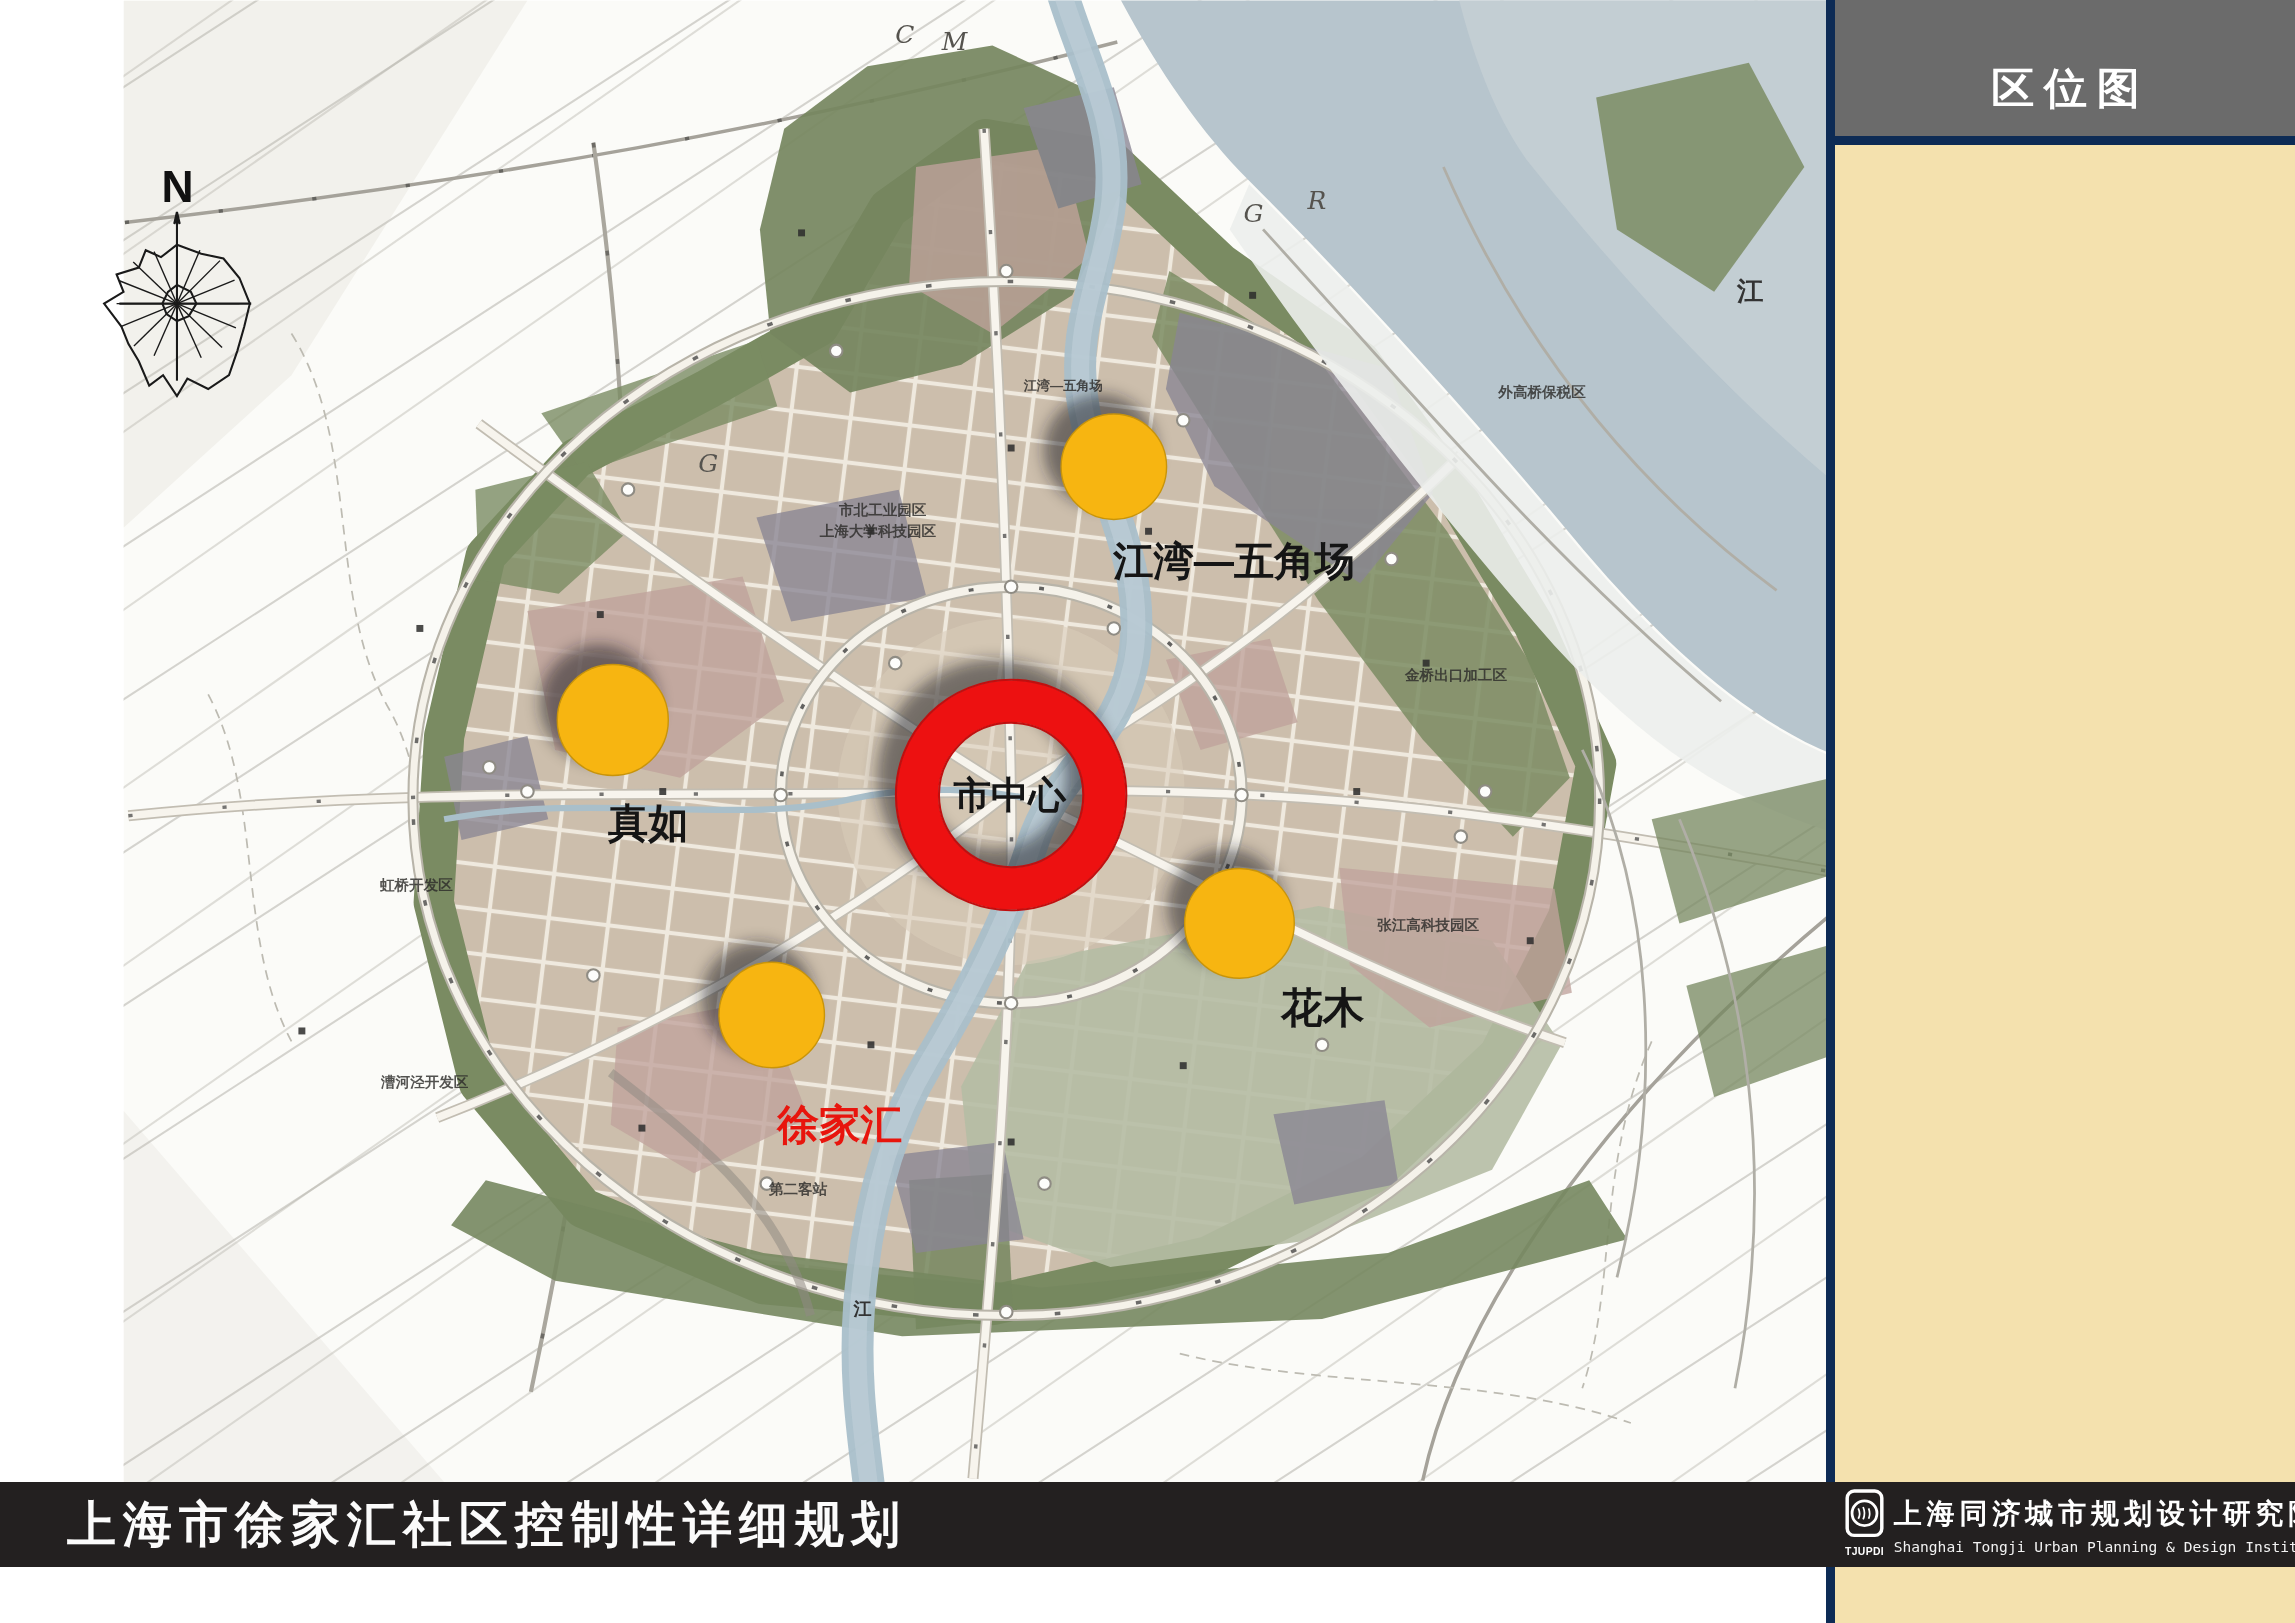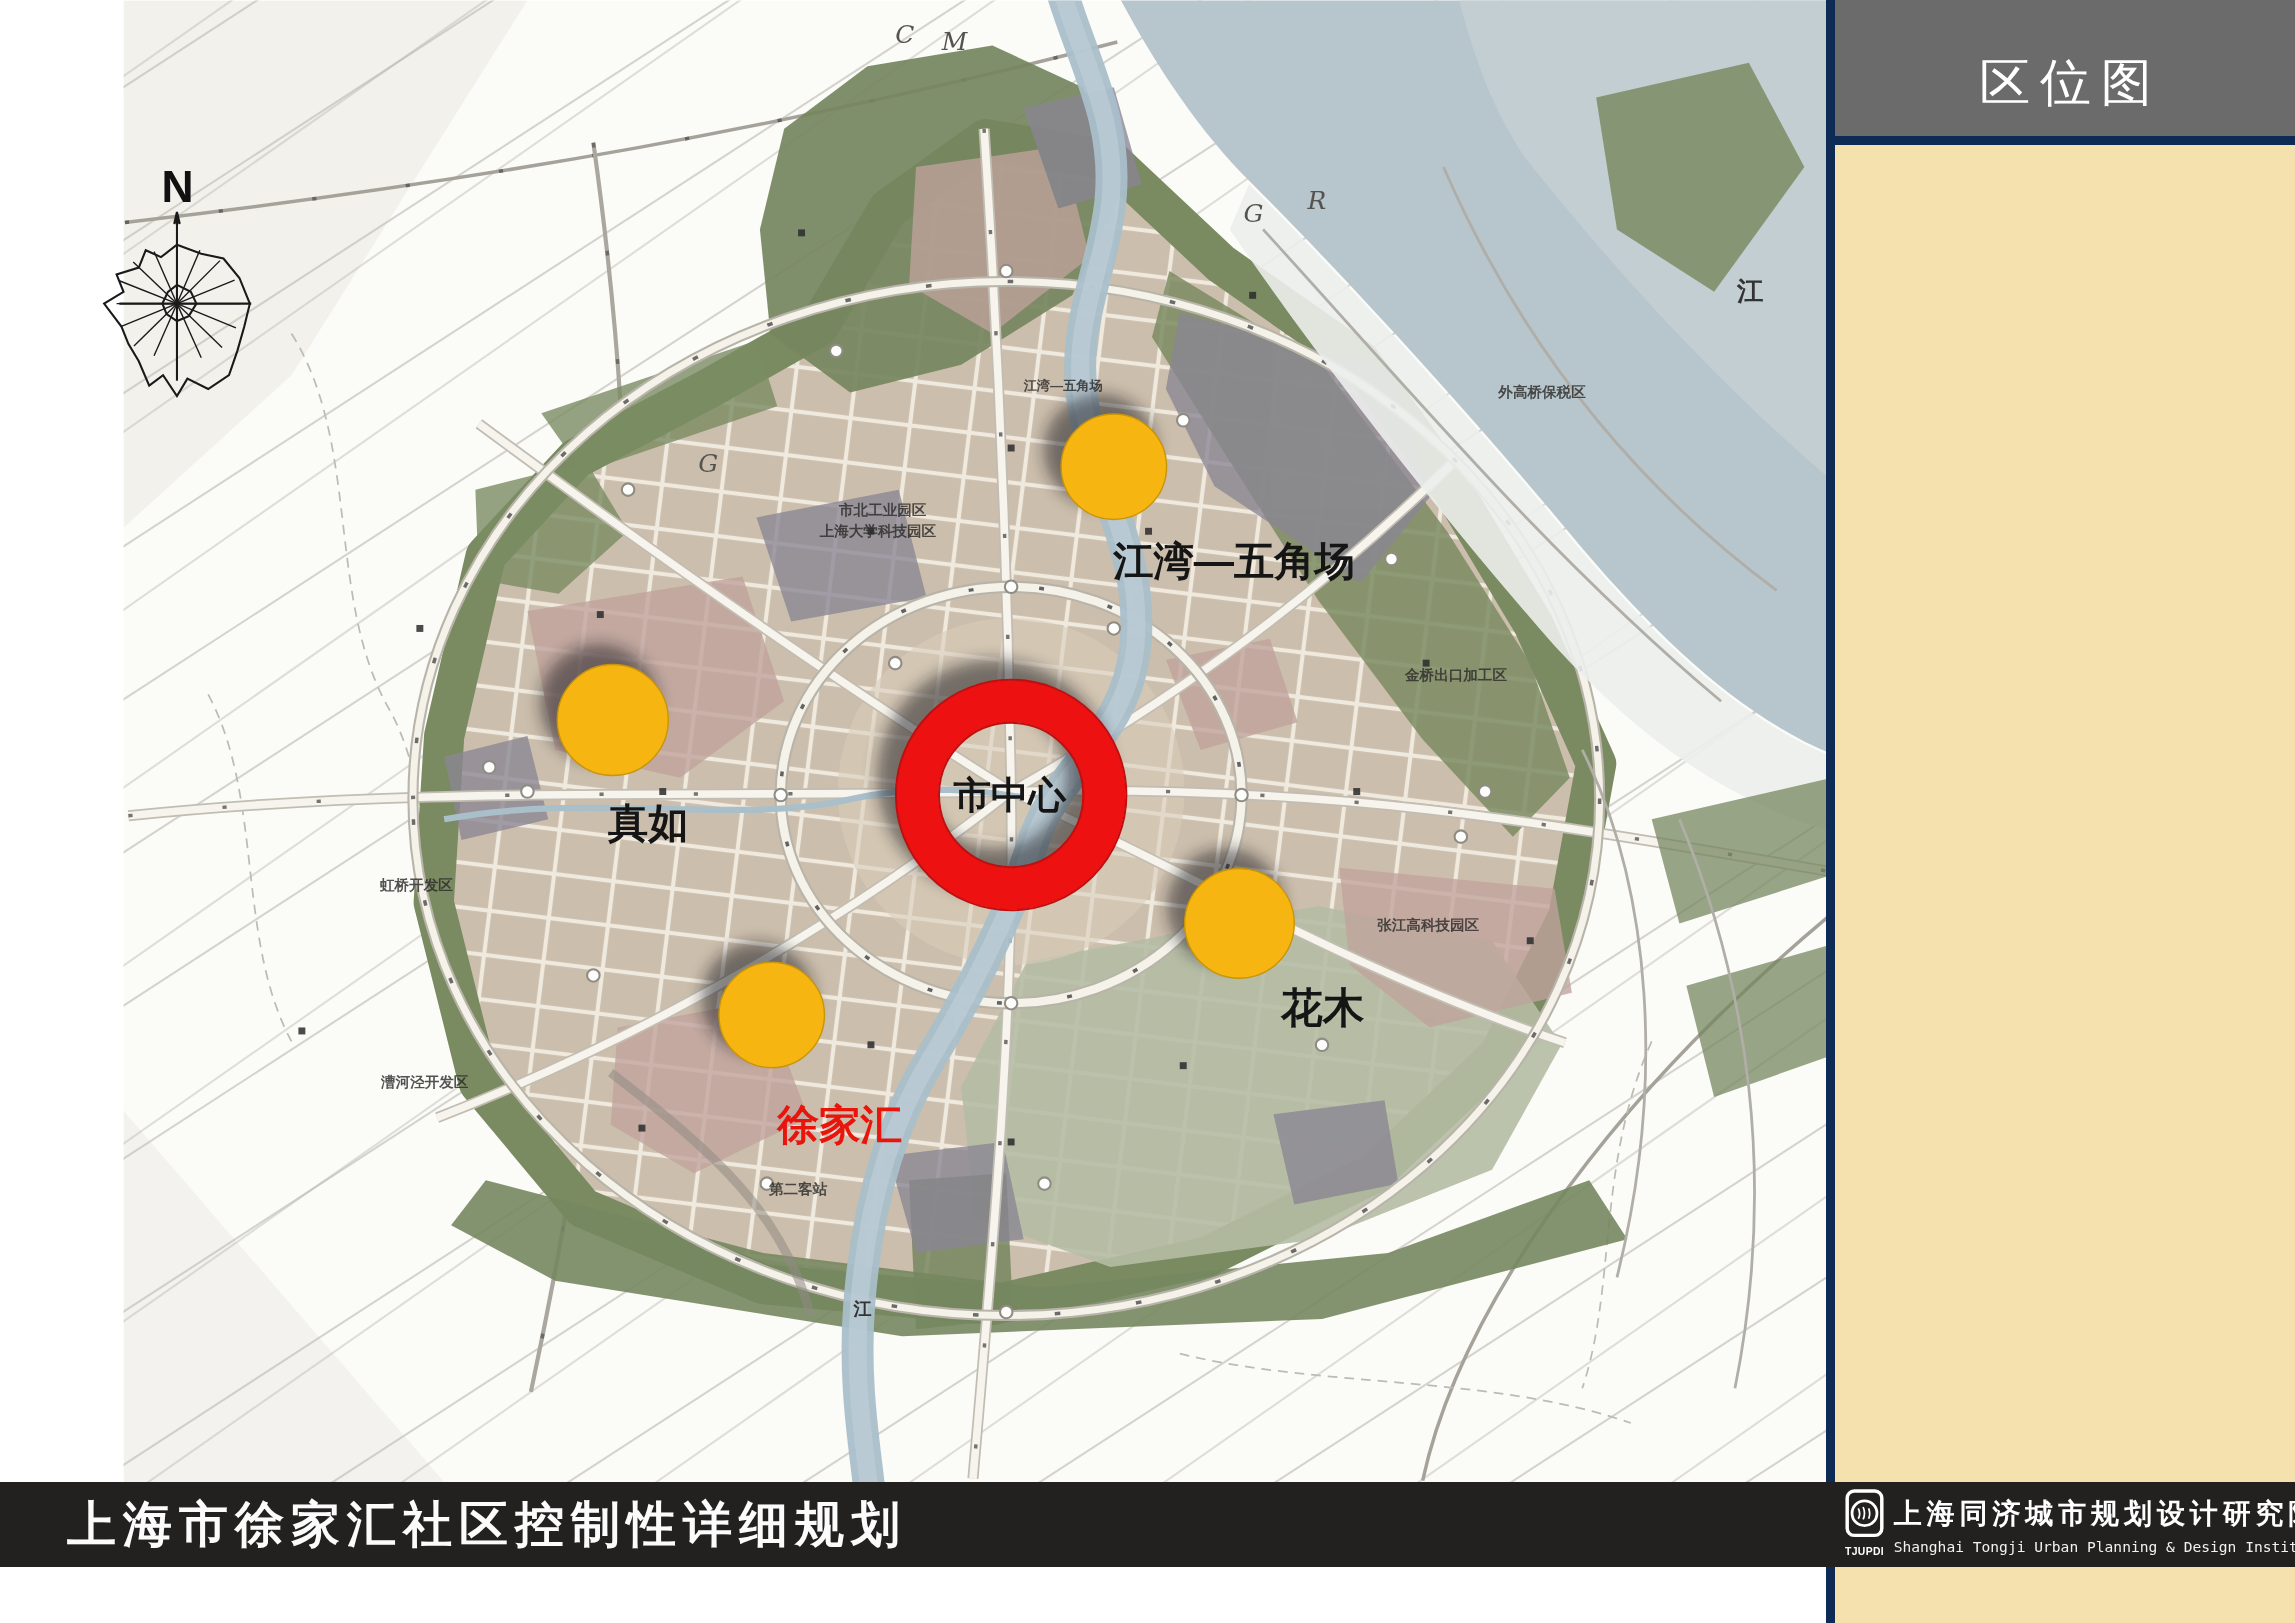--- a/index.html
+++ b/index.html
@@ -6,21 +6,21 @@
   body{font-family:"Liberation Sans",sans-serif;}
   .stage{position:relative;width:2295px;height:1624px;background:#ffffff;overflow:hidden;}
   .map-svg{position:absolute;left:0;top:0;}
 
   
   .side-panel{position:absolute;left:1826px;top:0;width:470px;height:1624px;
     border-left:9.7px solid var(--navy);background:var(--cream);box-sizing:border-box;}
   .panel-header{position:absolute;left:0;top:0;width:100%;height:136px;background:var(--header_gray);
     border-bottom:9px solid var(--navy);box-sizing:content-box;
     display:flex;align-items:flex-end;justify-content:center;}
-  .panel-header .title{color:#ffffff;font-size:51px;font-weight:normal;letter-spacing:9.7px;
+  .panel-header .title{color:#ffffff;font-size:43px;font-weight:bold;letter-spacing:9.7px;
     padding-bottom:18px;padding-left:9.7px;}
 
   
   .footer-bar{position:absolute;left:0;top:1482px;width:2295px;height:85px;background:var(--bar_dark);}
   .plan-title{position:absolute;left:67px;top:0;height:85px;display:flex;align-items:center;
     color:#fbfbfb;font-size:49px;font-weight:bold;letter-spacing:7px;}
   .institute{position:absolute;left:1845px;top:5.6px;height:75px;display:flex;align-items:center;gap:9.7px;}
   .institute .txt{display:flex;flex-direction:column;gap:5.6px;}
   .institute .cn{color:#ffffff;font-size:28px;font-weight:bold;letter-spacing:4.9px;white-space:nowrap;}
   .institute .en{color:#f2f2f2;font-size:14.6px;font-family:"DejaVu Sans Mono",monospace;

